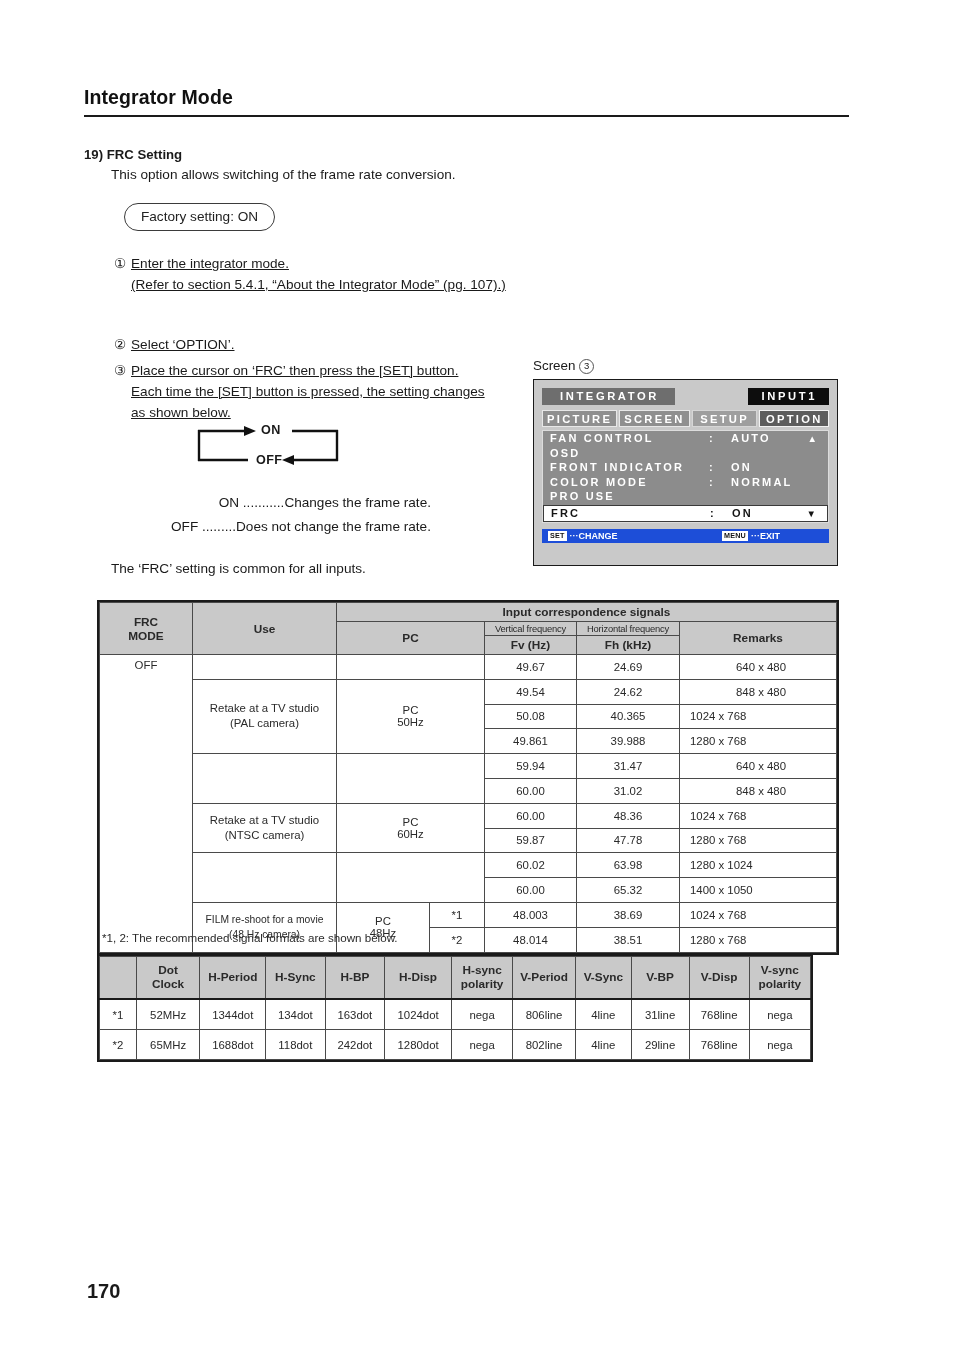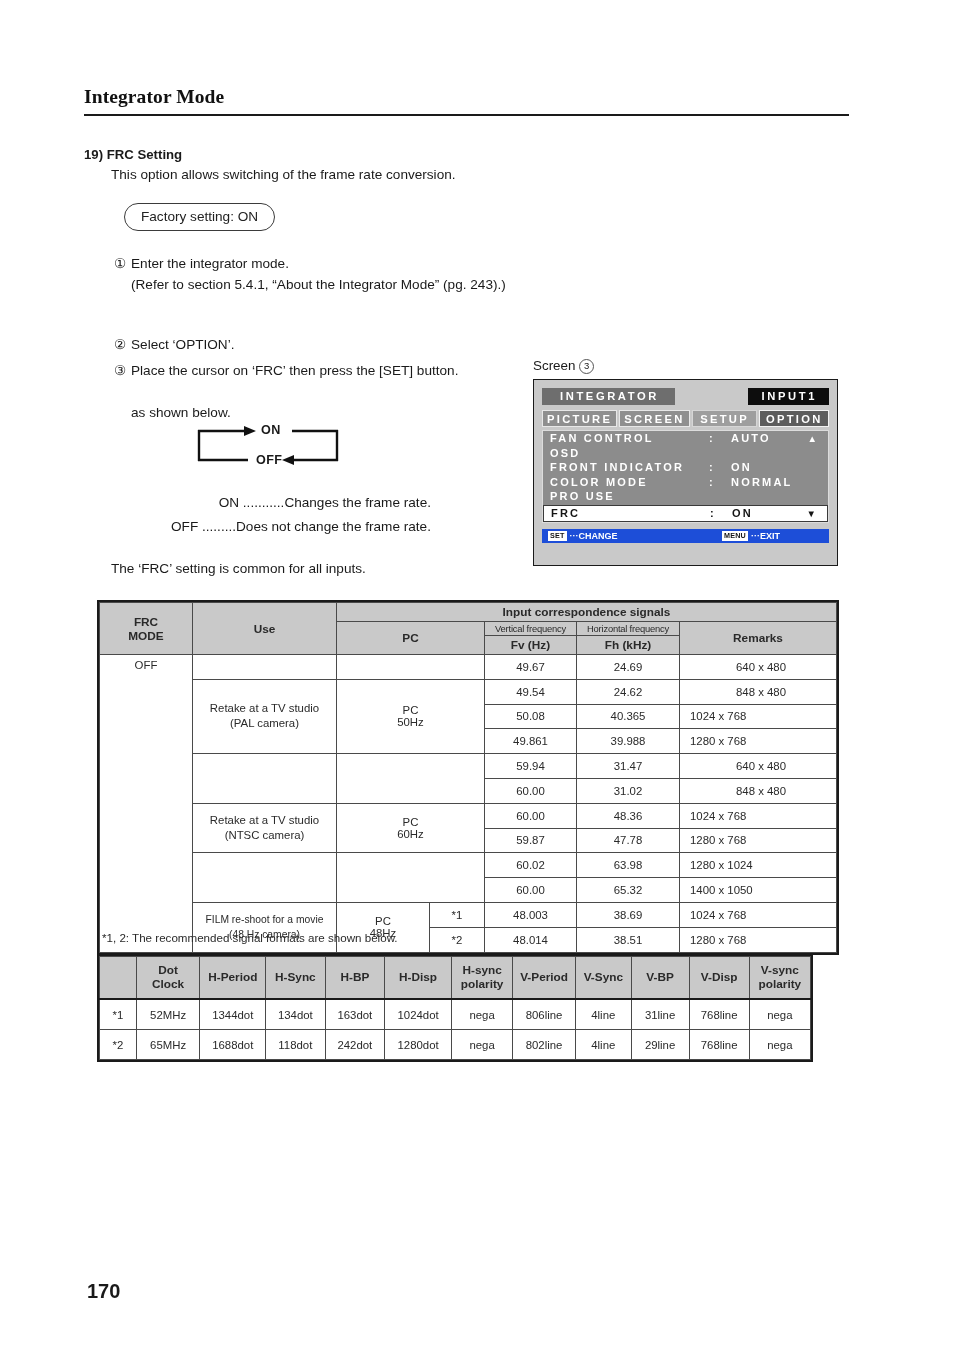--- a/index.html
+++ b/index.html
@@ -15,21 +15,20 @@
     color: #1a1a1a;
     overflow: hidden;
   }
 
   
   .page-header {
     position: absolute;
     left: 84px;
     top: 86px;
     width: 765px;
-    font-family: Liberation Serif, serif;
   }
   .page-header h1 {
     margin: 0;
     font-size: 19.5px;
     font-weight: bold;
     letter-spacing: 0.1px;
     color: #111;
   }
   .header-rule {
     margin-top: 6px;
@@ -60,20 +59,21 @@
     border-radius: 15px;
     padding: 5px 16px 6px 16px;
     font-size: 13.6px;
     color: #222;
   }
 
   .step {
     position: absolute;
     font-size: 13.6px;
     line-height: 21px;
+    text-decoration: underline;
   }
   .step .num {
     display: inline-block;
     width: 17px;
     margin-left: -17px;
   }
   .step-1 { left: 131px; top: 253px; width: 430px; }
   .step-2 { left: 131px; top: 318px; width: 430px; margin-top: 16px; }
   .step-3 { left: 131px; top: 360px; width: 420px; }
 
@@ -323,30 +323,30 @@
 
 <div class="sec-title">19) FRC Setting</div>
 <div class="sec-desc">This option allows switching of the frame rate conversion.</div>
 
 <div class="factory-box">
   <span>Factory setting: ON</span>
 </div>
 
 <div class="step step-1">
   <span class="num">①</span><span>Enter the integrator mode.</span><br>
-  <span>(Refer to section 5.4.1, “About the Integrator Mode” (pg. 243).)</span>
+  <span>(Refer to section 5.4.1, “About the Integrator Mode” (pg. 107).)</span>
 </div>
 
 <div class="step step-2">
   <span class="num">②</span><span>Select ‘OPTION’.</span>
 </div>
 
 <div class="step step-3">
   <span class="num">③</span><span>Place the cursor on ‘FRC’ then press the [SET] button.</span><br>
-  <br>
+  <span>Each time the [SET] button is pressed, the setting changes</span><br>
   <span>as shown below.</span>
 </div>
 
 <div class="cycle">
   <svg width="150" height="46" viewBox="0 0 150 46">
 
     <line x1="2" y1="8" x2="48" y2="8" stroke="#111" stroke-width="2.4"></line>
     <polygon points="48,3 60,8 48,13" fill="#111"></polygon>
 
     <line x1="96" y1="8" x2="142" y2="8" stroke="#111" stroke-width="2.4"></line>

